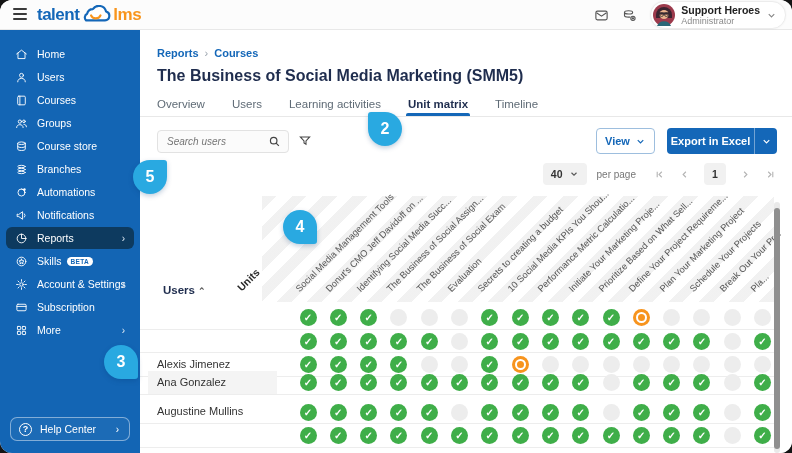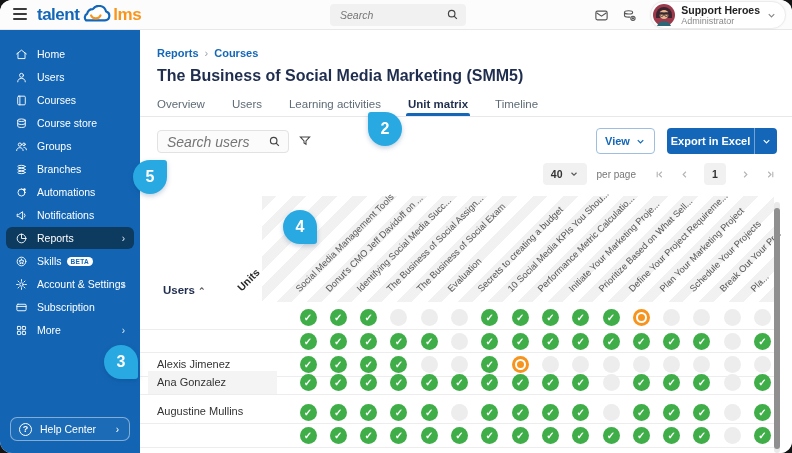--- a/index.html
+++ b/index.html
@@ -42,21 +42,21 @@
   .breadcrumb .sep { color:#9aa3ad; font-weight:normal; font-size:11px; }
   .breadcrumb a { color:#1467b8; text-decoration:none; cursor:pointer; }
   .page-title { position:absolute; left:17px; top:37px; font-size:16px; font-weight:bold; color:#1f2d4e; }
   .tabs { position:absolute; left:0; right:0; top:64px; height:23px; border-bottom:1px solid #e8e8e8; display:flex; gap:27px; padding-left:17px; }
   .tab { font-size:11.5px; color:#5f6b76; cursor:pointer; position:relative; padding-top:4px; }
   .tab.active { color:#1f2d4e; font-weight:bold; }
   .tab.active::after { content:""; position:absolute; left:-2px; right:-2px; bottom:0; height:3px; background:#1467b8; border-radius:2px 2px 0 0; }
 
   
   .user-search { position:absolute; left:17px; top:100px; width:132px; height:23px; background:#fbfbfb; border:1px solid #e2e2e2; border-radius:4px; }
-  .user-search input { width:100%; height:100%; border:none; background:transparent; padding:0 24px 0 9px; font-size:14px; font-style:italic; color:#555; outline:none; font-family:"Liberation Sans", sans-serif;}
+  .user-search input { width:100%; height:100%; border:none; background:transparent; padding:0 24px 0 9px; font-size:10px; font-style:italic; color:#555; outline:none; font-family:"Liberation Sans", sans-serif;}
   .user-search .mag { position:absolute; right:7px; top:4px; }
   .filter-btn { position:absolute; left:158px; top:104px; cursor:pointer; }
   .btn-view { position:absolute; left:456px; top:98px; width:59px; height:26px; border:1px solid #9dbede; border-radius:4px; background:#fff; color:#1467b8; font-size:11px; font-weight:bold; display:flex; align-items:center; justify-content:center; gap:5px; cursor:pointer; }
   .btn-export { position:absolute; left:527px; top:98px; width:110px; height:26px; border-radius:4px; background:#1467b8; color:#fff; font-size:11px; font-weight:bold; display:flex; align-items:stretch; cursor:pointer; overflow:hidden; }
   .btn-export .lab { flex:1; display:flex; align-items:center; justify-content:center; }
   .btn-export .divider { width:1px; background:rgba(255,255,255,.4); }
   .btn-export .caret { width:22px; display:flex; align-items:center; justify-content:center; }
 
   
   .pager { position:absolute; right:16px; top:133px; height:22px; display:flex; align-items:center; gap:10px; }
@@ -101,27 +101,20 @@
         <span></span>
         <span></span>
       </div>
     <div class="logo">
       <span class="t">talent</span>
       <svg width="36" height="20" viewBox="0 0 40 22">
         <path d="M9 17 h21 a5 5 0 0 0 1.2-9.8 A8.2 8.2 0 0 0 16.5 4.4 a6.6 6.6 0 0 0-6.4 5.2 A4.6 4.6 0 0 0 9 17 Z" fill="#ffffff" stroke="#1467b8" stroke-width="2.4" stroke-linejoin="round"></path>
         <path d="M14.5 11.5 a5.5 4.6 0 0 0 10.5 0" fill="none" stroke="#f8951d" stroke-width="2.4" stroke-linecap="round"></path>
       </svg>
       <span class="l">lms</span>
-    </div>
-    <div class="top-search">
-      <input type="text" placeholder="Search" style="">
-      <svg class="mag" width="13" height="13" viewBox="0 0 24 24" fill="none" stroke="#444" stroke-width="2.2">
-          <circle cx="10.5" cy="10.5" r="6"></circle>
-          <line x1="15" y1="15" x2="20" y2="20"></line>
-        </svg>
     </div>
     <div class="top-right">
       <span class="icon-btn">
         <svg width="15" height="15" viewBox="0 0 24 24" fill="none" stroke="#555" stroke-width="1.8">
             <rect x="3" y="5" width="18" height="14" rx="2.5"></rect>
             <path d="M4 7.5 l8 5.5 8-5.5"></path>
           </svg>
       </span>
       <span class="icon-btn">
         <svg width="15" height="15" viewBox="0 0 24 24" fill="none" stroke="#555" stroke-width="1.8">
@@ -177,37 +170,37 @@
             <svg width="13" height="13" viewBox="0 0 24 24" fill="none" stroke="#ffffff" stroke-width="1.7" stroke-linecap="round" stroke-linejoin="round">
               <rect x="5" y="4" width="14" height="16" rx="2"></rect>
               <line x1="9" y1="4" x2="9" y2="20"></line>
             </svg>
           </span>
           <span class="lbl">Courses</span>
         </div>
         <div class="side-item">
           <span style="display:flex">
             <svg width="13" height="13" viewBox="0 0 24 24" fill="none" stroke="#ffffff" stroke-width="1.7" stroke-linecap="round" stroke-linejoin="round">
-              <ellipse cx="12" cy="6" rx="7" ry="2.4"></ellipse>
-              <path d="M5 6 v5.5 c0 1.3 3.1 2.4 7 2.4 s7-1.1 7-2.4 V6"></path>
-              <path d="M5 11.5 v5.5 c0 1.3 3.1 2.4 7 2.4 s7-1.1 7-2.4 v-5.5"></path>
-            </svg>
-          </span>
-          <span class="lbl">Course store</span>
-        </div>
-        <div class="side-item">
-          <span style="display:flex">
-            <svg width="13" height="13" viewBox="0 0 24 24" fill="none" stroke="#ffffff" stroke-width="1.7" stroke-linecap="round" stroke-linejoin="round">
               <circle cx="9" cy="8.5" r="3"></circle>
               <circle cx="16.5" cy="8" r="2.4"></circle>
               <path d="M3 19.5 c0-3.4 2.6-5.3 6-5.3 s6 1.9 6 5.3"></path>
               <path d="M16.5 13.5 c2.6 0 4.6 1.8 4.6 4.6"></path>
             </svg>
           </span>
           <span class="lbl">Groups</span>
+        </div>
+        <div class="side-item">
+          <span style="display:flex">
+            <svg width="13" height="13" viewBox="0 0 24 24" fill="none" stroke="#ffffff" stroke-width="1.7" stroke-linecap="round" stroke-linejoin="round">
+              <ellipse cx="12" cy="6" rx="7" ry="2.4"></ellipse>
+              <path d="M5 6 v5.5 c0 1.3 3.1 2.4 7 2.4 s7-1.1 7-2.4 V6"></path>
+              <path d="M5 11.5 v5.5 c0 1.3 3.1 2.4 7 2.4 s7-1.1 7-2.4 v-5.5"></path>
+            </svg>
+          </span>
+          <span class="lbl">Course store</span>
         </div>
         <div class="side-item">
           <span style="display:flex">
             <svg width="13" height="13" viewBox="0 0 24 24" fill="none" stroke="#ffffff" stroke-width="1.7" stroke-linecap="round" stroke-linejoin="round">
               <ellipse cx="12" cy="6.5" rx="7" ry="2.2"></ellipse>
               <ellipse cx="12" cy="12" rx="7" ry="2.2"></ellipse>
               <ellipse cx="12" cy="17.5" rx="7" ry="2.2"></ellipse>
             </svg>
           </span>
           <span class="lbl">Branches</span>

